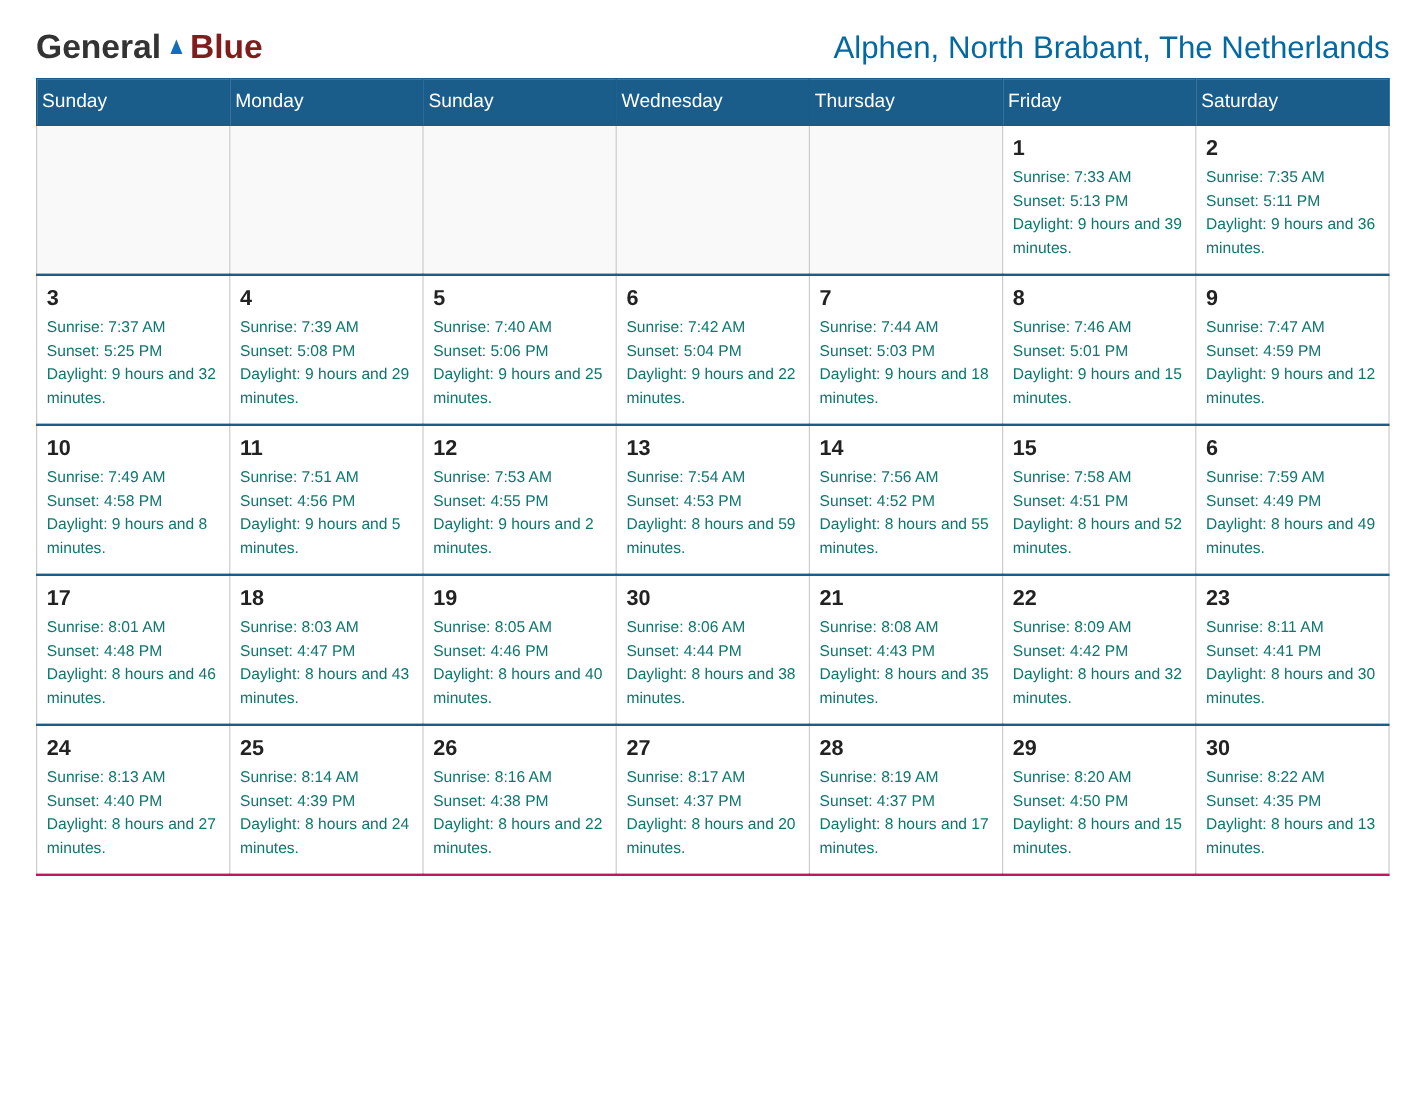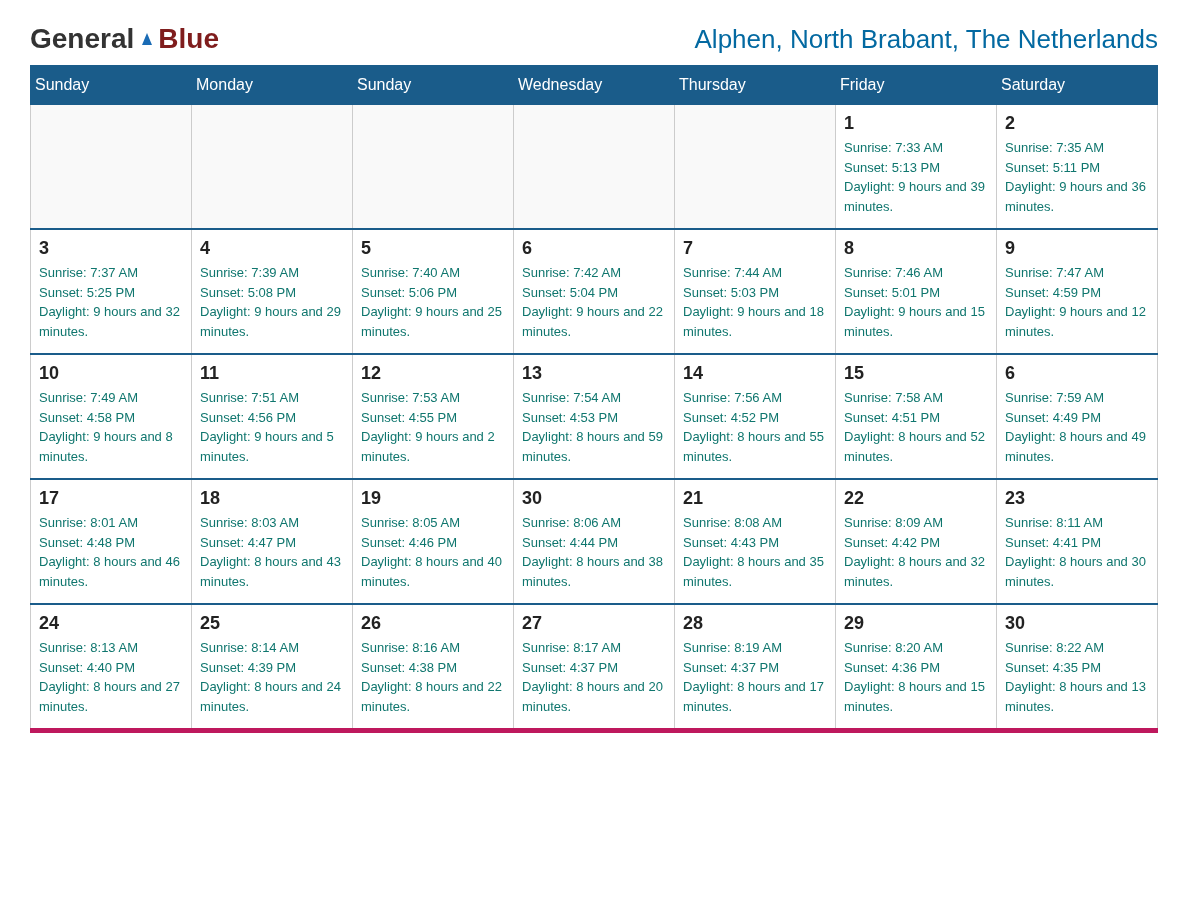--- a/index.html
+++ b/index.html
@@ -91,21 +91,21 @@
     }
     .day-info {
       font-size: 13px;
       color: #0f766e;
       line-height: 1.5;
     }
     .empty-cell {
       background: #f9f9f9;
     }
     tbody tr:last-child {
-      border-bottom: 5px solid #be185d;
+      border-bottom: 2px solid #be185d;
     }
   </style>
 </head>
 <body>
 
 <div class="header-area">
   <div class="logo">
     <div class="logo-row">
       <span class="logo-text-general">General</span>
       <svg width="22" height="22" viewBox="0 0 22 22" style="margin-left:2px;margin-top:-2px;">
@@ -312,21 +312,21 @@
         </td>
         <td>
           <span class="day-number">28</span>
           <div class="day-info">Sunrise: 8:19 AM
 Sunset: 4:37 PM
 Daylight: 8 hours and 17 minutes.</div>
         </td>
         <td>
           <span class="day-number">29</span>
           <div class="day-info">Sunrise: 8:20 AM
-Sunset: 4:36 PM
+Sunset: 4:50 PM
 Daylight: 8 hours and 15 minutes.</div>
         </td>
         <td>
           <span class="day-number">30</span>
           <div class="day-info">Sunrise: 8:22 AM
 Sunset: 4:35 PM
 Daylight: 8 hours and 13 minutes.</div>
         </td>
       </tr>
     </tbody>

